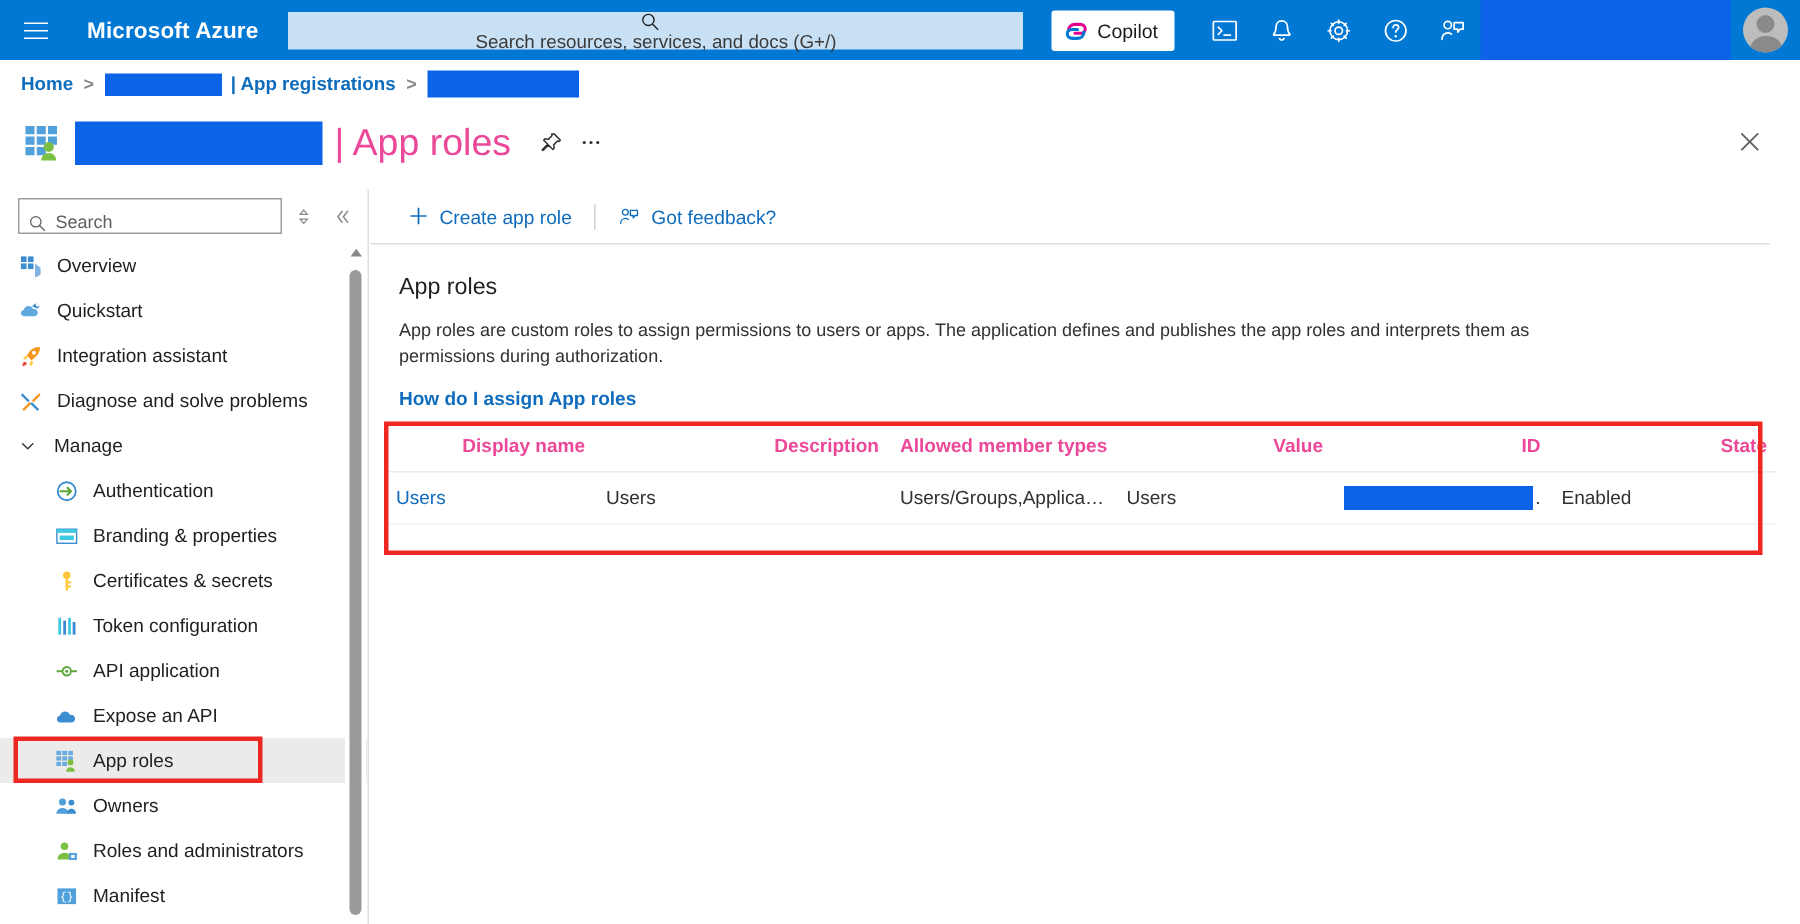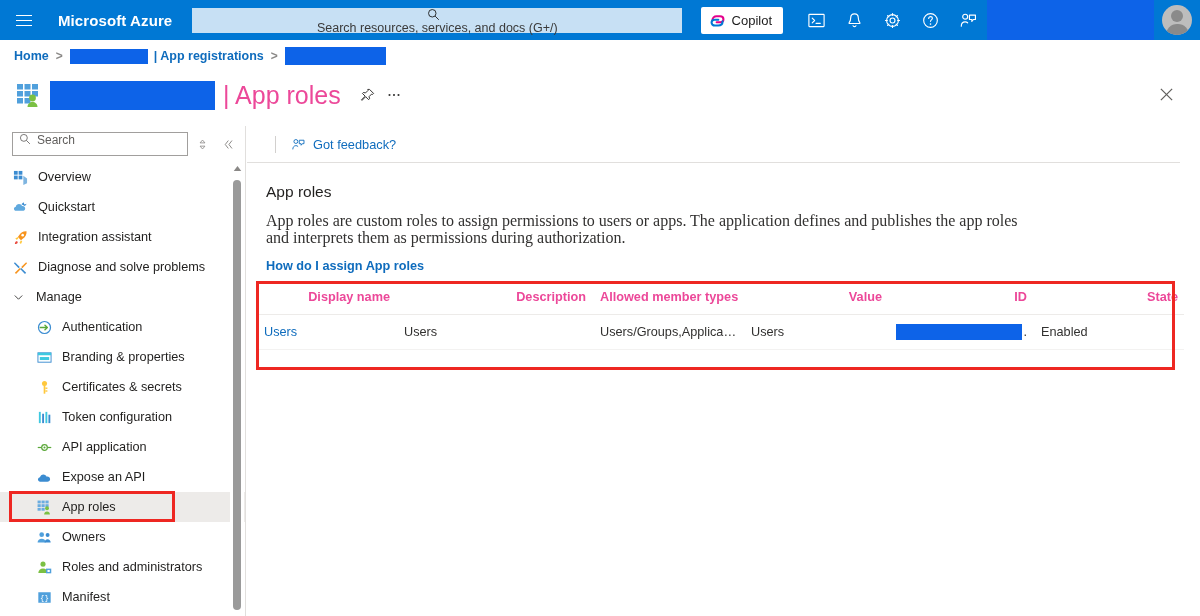--- a/index.html
+++ b/index.html
@@ -160,21 +160,21 @@
     border-right: 1px solid #e1dfdd;
   }
   .nav-search-row {
     display: flex; align-items: center;
     padding: 6px 6px 6px 12px;
     height: 36px;
   }
   .nav-search {
     width: 178px; height: 24px;
     border: 1px solid #a19f9d; background: #fff;
-    display: flex; align-items: flex-start; padding: 0 6px;
+    display: flex; align-items: flex-end; padding: 0 6px;
     cursor: text;
   }
   .nav-search .ph { color: #605e5c; font-size: 12px; margin-left: 6px; }
   .nav-icon-btn {
     width: 22px; height: 22px; margin-left: 4px;
     display: flex; align-items: center; justify-content: center;
     cursor: pointer; color: #605e5c;
   }
 
   .nav-list { position: relative; }
@@ -249,23 +249,23 @@
   .tb-divider {
     width: 1px; height: 17px; background: #d2d0ce; margin: 0 9px;
   }
 
   .section-title {
     font-size: 15.5px; color: #201f1e;
     margin: 20px 0 0 19px;
     font-weight: 400;
   }
   .section-desc {
-    font-size: 16px; color: #323130;
+    font-size: 12px; color: #323130;
     margin: 11px 0 0 19px;
-    width: 765px; line-height: 17px; font-family: Liberation Serif, serif;
+    width: 765px; line-height: 17px;
   }
   .help-link {
     display: inline-block;
     font-size: 12.7px; color: #0F6CBD; font-weight: bold;
     margin: 13px 0 0 19px; cursor: pointer;
   }
 
   
   .table-wrap {
     position: absolute; left: 9px; top: 156px;
@@ -625,20 +625,29 @@
     </div>
     <div class="thumb"></div>
   </div>
 </div>
 
 <div class="redbox-nav"></div>
 
 <div class="content">
 
   <div class="toolbar">
+    <div class="tb-cmd">
+      <span class="ci">
+        <svg width="14" height="14" viewBox="0 0 16 16">
+            <line x1="8" y1="1.8" x2="8" y2="14.2" stroke="#0F6CBD" stroke-width="1.3"></line>
+            <line x1="1.8" y1="8" x2="14.2" y2="8" stroke="#0F6CBD" stroke-width="1.3"></line>
+          </svg>
+      </span>
+      <span>Create app role</span>
+    </div>
     <div class="tb-divider"></div>
     <div class="tb-cmd">
       <span class="ci">
         <svg width="15" height="15" viewBox="0 0 20 20">
             <circle cx="6.5" cy="6" r="2.6" fill="none" stroke="#0F6CBD" stroke-width="1.2"></circle>
             <path d="M2.4 16c0-2.6 1.8-4.5 4.1-4.5 1 0 1.9.3 2.6.9" fill="none" stroke="#0F6CBD" stroke-width="1.2" stroke-linecap="round"></path>
             <path d="M11 4.3h6.3v4.6h-2.1l-1.7 2.1V8.9H11z" fill="none" stroke="#0F6CBD" stroke-width="1.2" stroke-linejoin="round"></path>
           </svg>
       </span>
       <span>Got feedback?</span>

